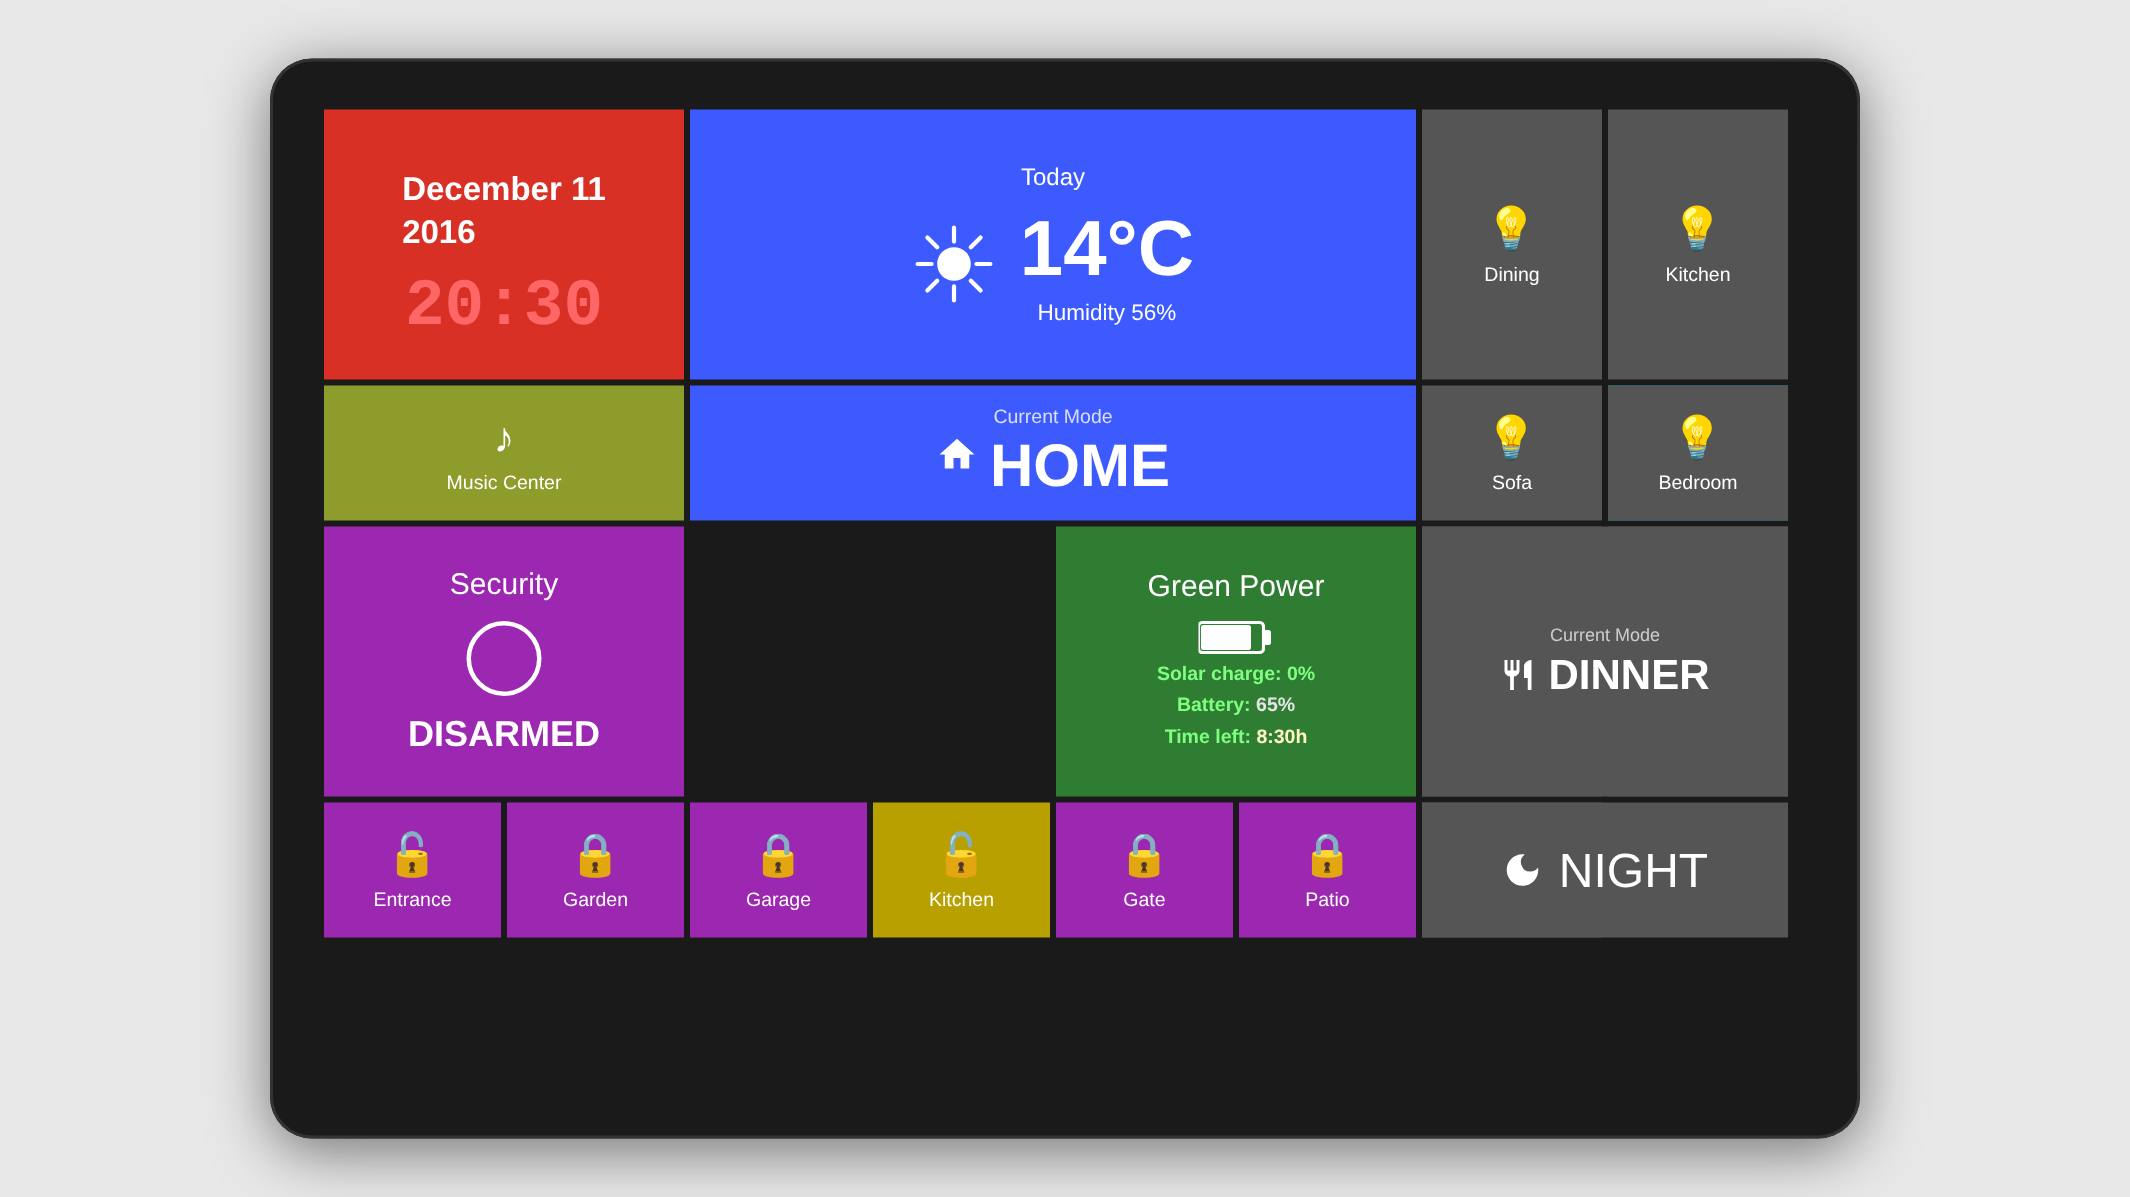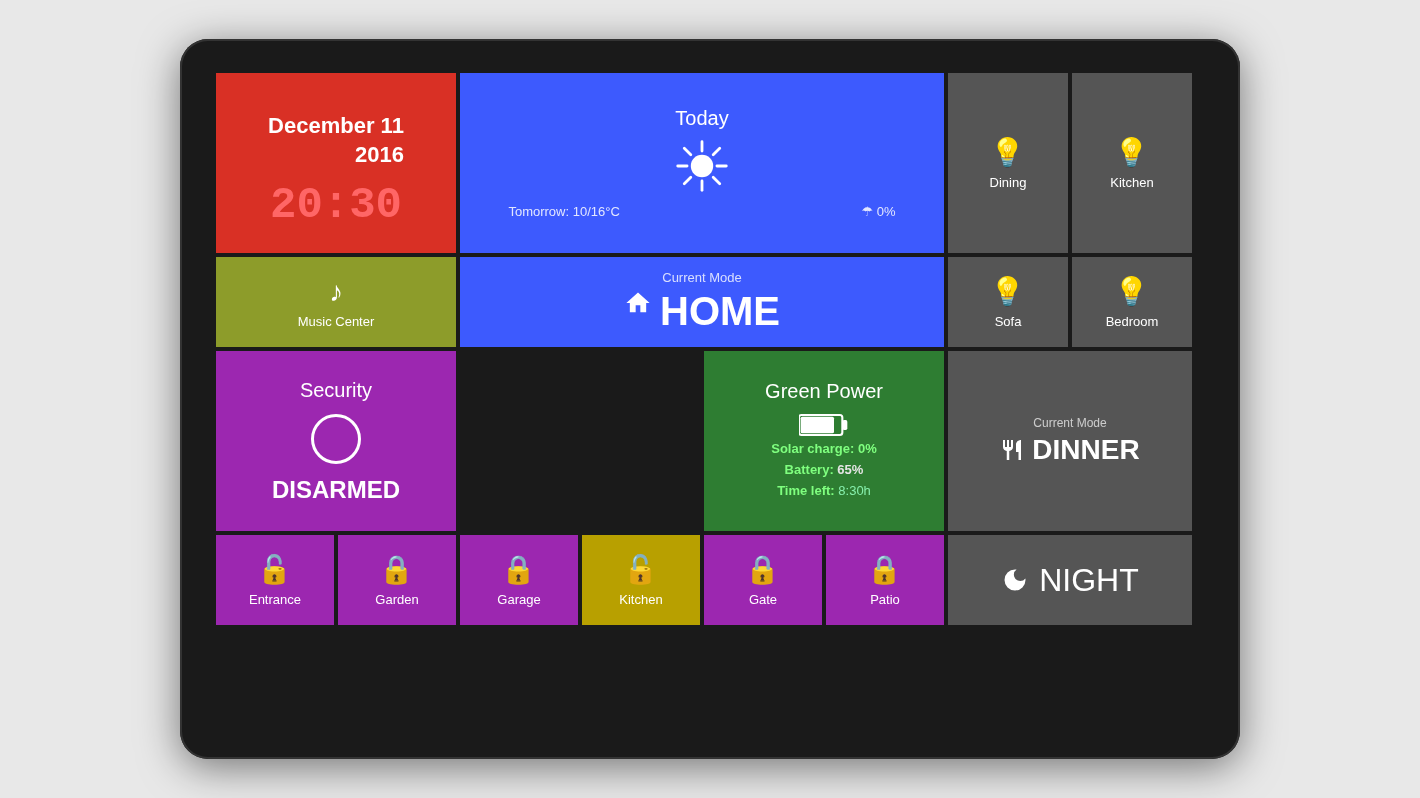--- a/index.html
+++ b/index.html
@@ -49,40 +49,40 @@
 
     
     .tile-datetime {
       background: #d93025;
       grid-column: 1;
       grid-row: 1;
     }
     .tile-datetime .date-text {
       font-size: 22px;
       font-weight: bold;
-      text-align: right;
+      text-align: left;
       line-height: 1.3;
       margin-top: 16px;
     }
     .tile-datetime .time-text {
       font-size: 44px;
       font-weight: bold;
       color: #ff6666;
       margin-top: 10px;
       font-family: 'Courier New', monospace;
     }
 
     
     .tile-weather {
       background: #3d5afe;
       grid-column: 2 / 4;
       grid-row: 1;
     }
     .tile-weather .weather-title {
-      font-size: 20px;
+      font-size: 16px;
       margin-bottom: 8px;
     }
     .tile-weather .weather-main {
       display: flex;
       align-items: center;
       gap: 16px;
     }
     .tile-weather .temp {
       font-size: 52px;
       font-weight: bold;
@@ -313,24 +313,24 @@
           <circle cx="30" cy="30" r="12"></circle>
           <line x1="30" y1="4" x2="30" y2="14" stroke="white" stroke-width="3" stroke-linecap="round"></line>
           <line x1="30" y1="46" x2="30" y2="56" stroke="white" stroke-width="3" stroke-linecap="round"></line>
           <line x1="4" y1="30" x2="14" y2="30" stroke="white" stroke-width="3" stroke-linecap="round"></line>
           <line x1="46" y1="30" x2="56" y2="30" stroke="white" stroke-width="3" stroke-linecap="round"></line>
           <line x1="11" y1="11" x2="18" y2="18" stroke="white" stroke-width="3" stroke-linecap="round"></line>
           <line x1="42" y1="42" x2="49" y2="49" stroke="white" stroke-width="3" stroke-linecap="round"></line>
           <line x1="49" y1="11" x2="42" y2="18" stroke="white" stroke-width="3" stroke-linecap="round"></line>
           <line x1="18" y1="42" x2="11" y2="49" stroke="white" stroke-width="3" stroke-linecap="round"></line>
         </svg>
-      </div>
-      <div class="tomorrow">
-        <span>Tomorrow: 10/16°C</span>
-        <span>☂ <span>0%</span></span>
+        <div>
+          <div class="temp">14°C</div>
+          <div class="humidity">Humidity 56%</div>
+        </div>
       </div>
     </div>
 
     <div class="tile tile-light right-col-1-1">
       <span class="bulb-icon yellow">💡</span>
       <span class="tile-label">Dining</span>
     </div>
 
     <div class="tile tile-light right-col-1-2">
       <span class="bulb-icon yellow">💡</span>
@@ -374,21 +374,21 @@
     <div class="tile tile-power">
       <div class="power-title">Green Power</div>
       <svg class="battery-svg" viewBox="0 0 60 32" fill="white">
         <rect x="0" y="4" width="52" height="24" rx="3" ry="3" fill="none" stroke="white" stroke-width="2.5"></rect>
         <rect x="52" y="10" width="6" height="12" rx="2" fill="white"></rect>
         <rect x="2" y="6" width="40" height="20" rx="2" fill="white"></rect>
       </svg>
       <div class="power-stats">
         <span>Solar charge: <span style="color:#7fff7f;font-weight:bold">0%</span></span><br>
         <span>Battery: <span style="color:#e5e5e5;font-weight:bold">65%</span></span><br>
-        <span>Time left: <span style="color:#86efac;font-weight:normal">8:30h</span></span>
+        <span>Time left: <span style="color:#fef9c3;font-weight:bold">8:30h</span></span>
       </div>
     </div>
 
     <div class="tile tile-light" style="grid-column:4;grid-row:3;">
       <span class="bulb-icon yellow">💡</span>
       <span class="tile-label">Entrance</span>
     </div>
 
     <div class="tile tile-light" style="grid-column:5;grid-row:2;">
       <span class="bulb-icon white">💡</span>

